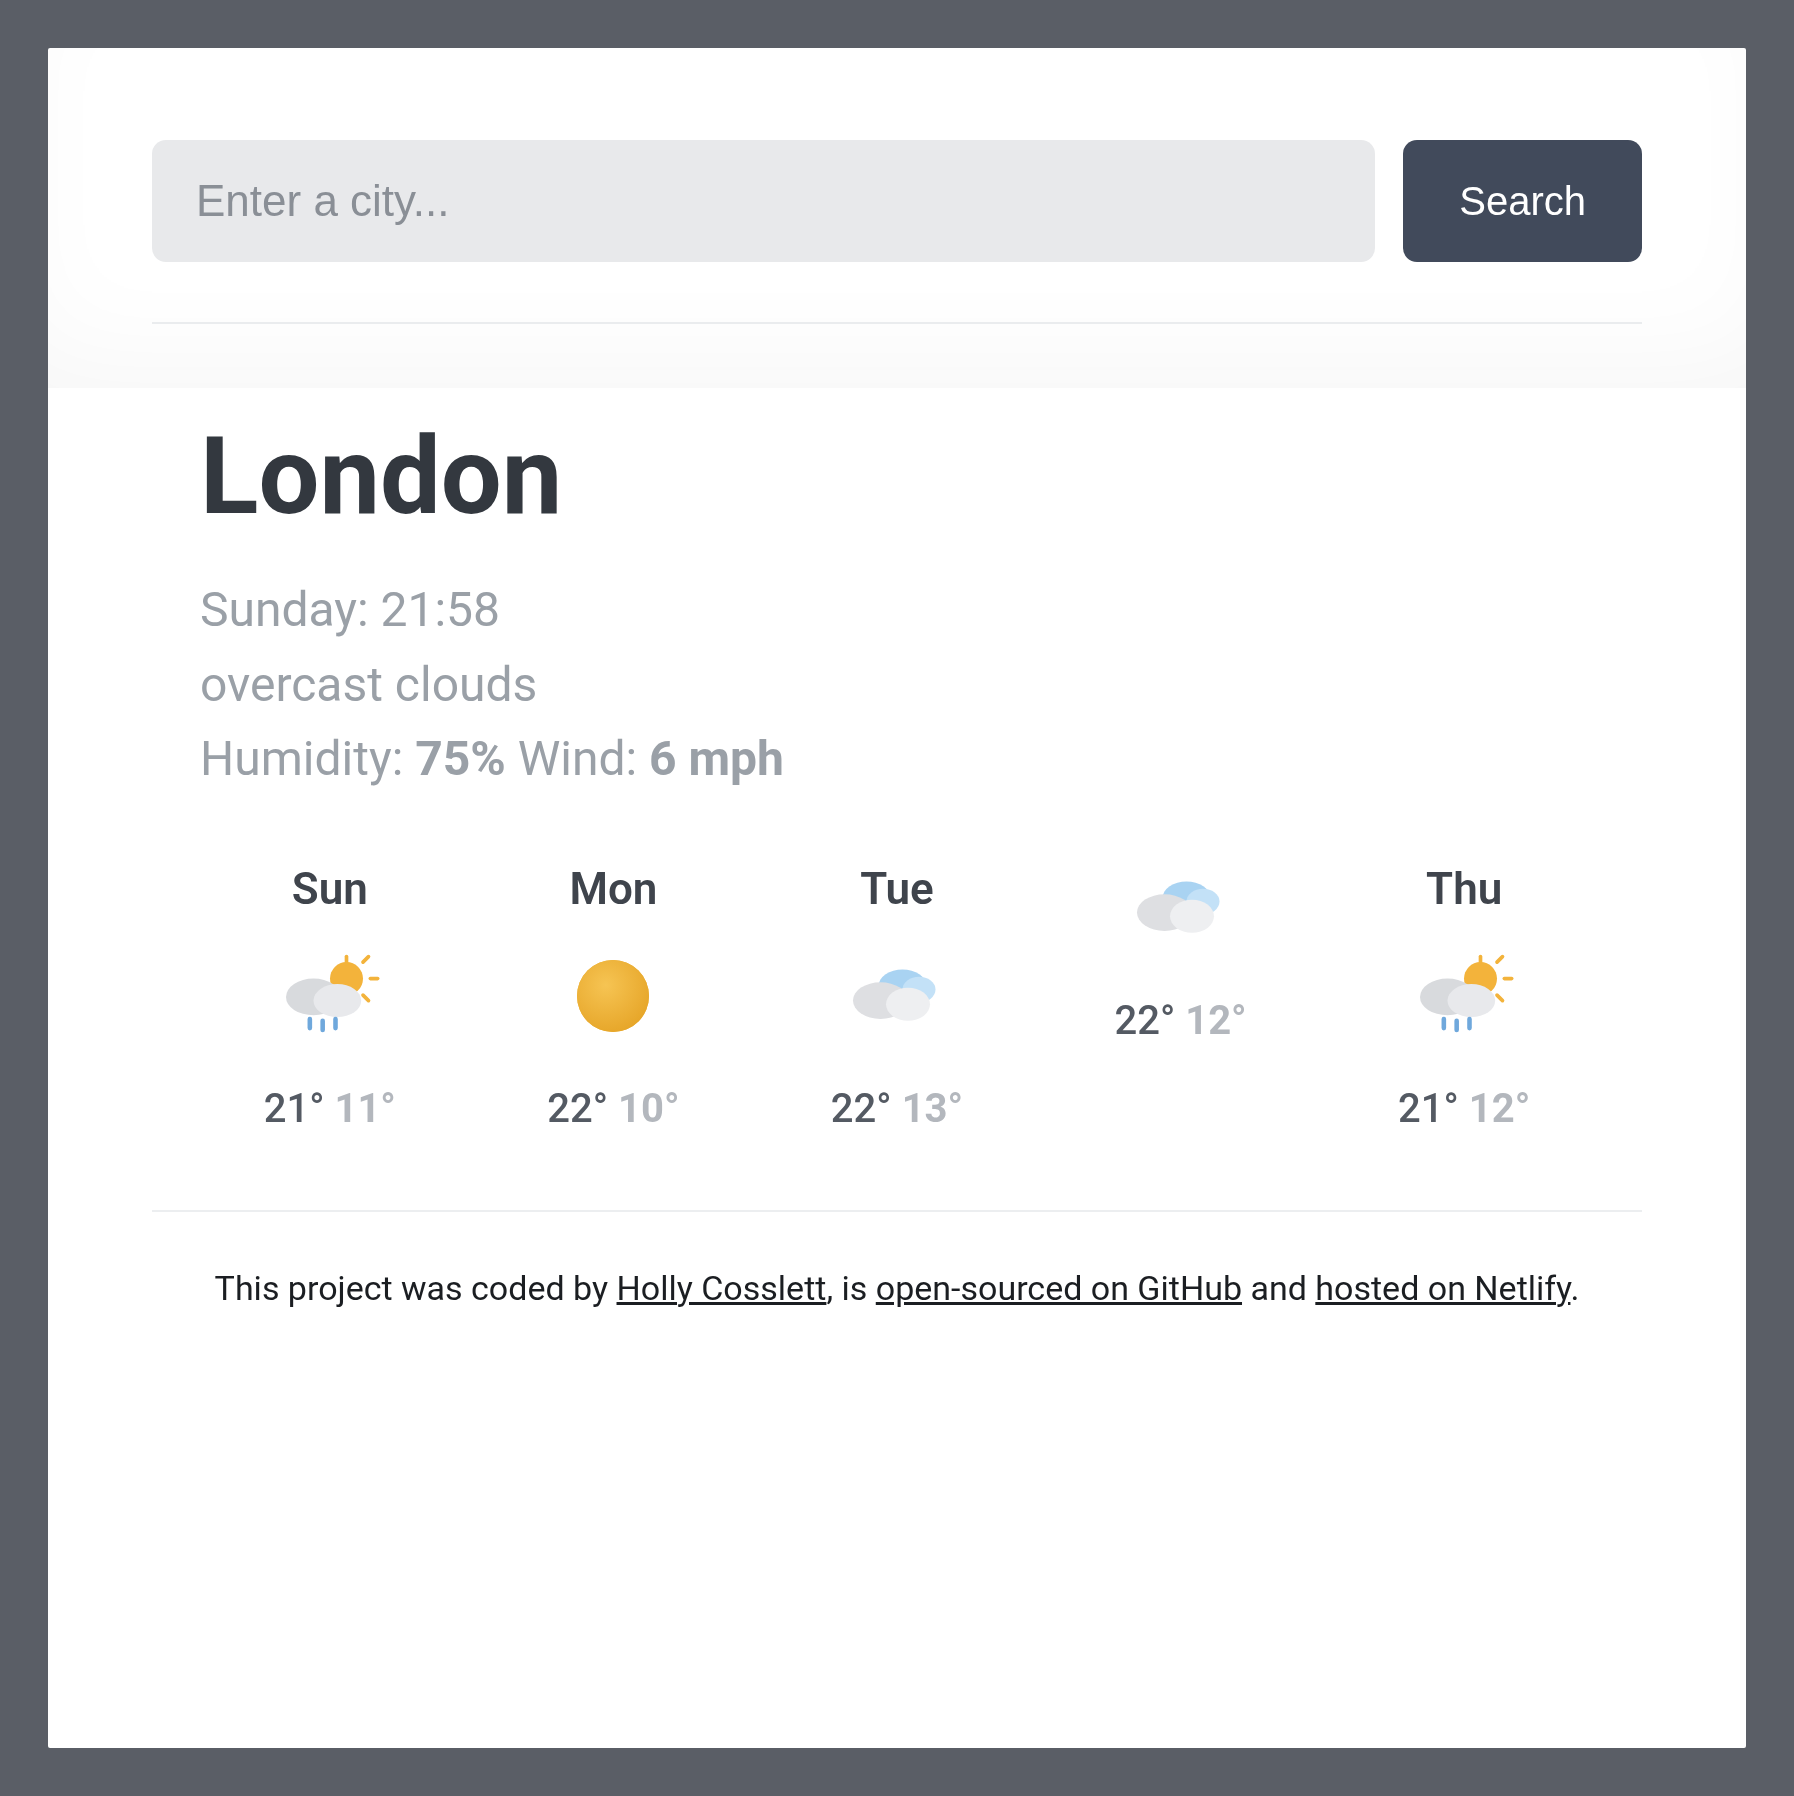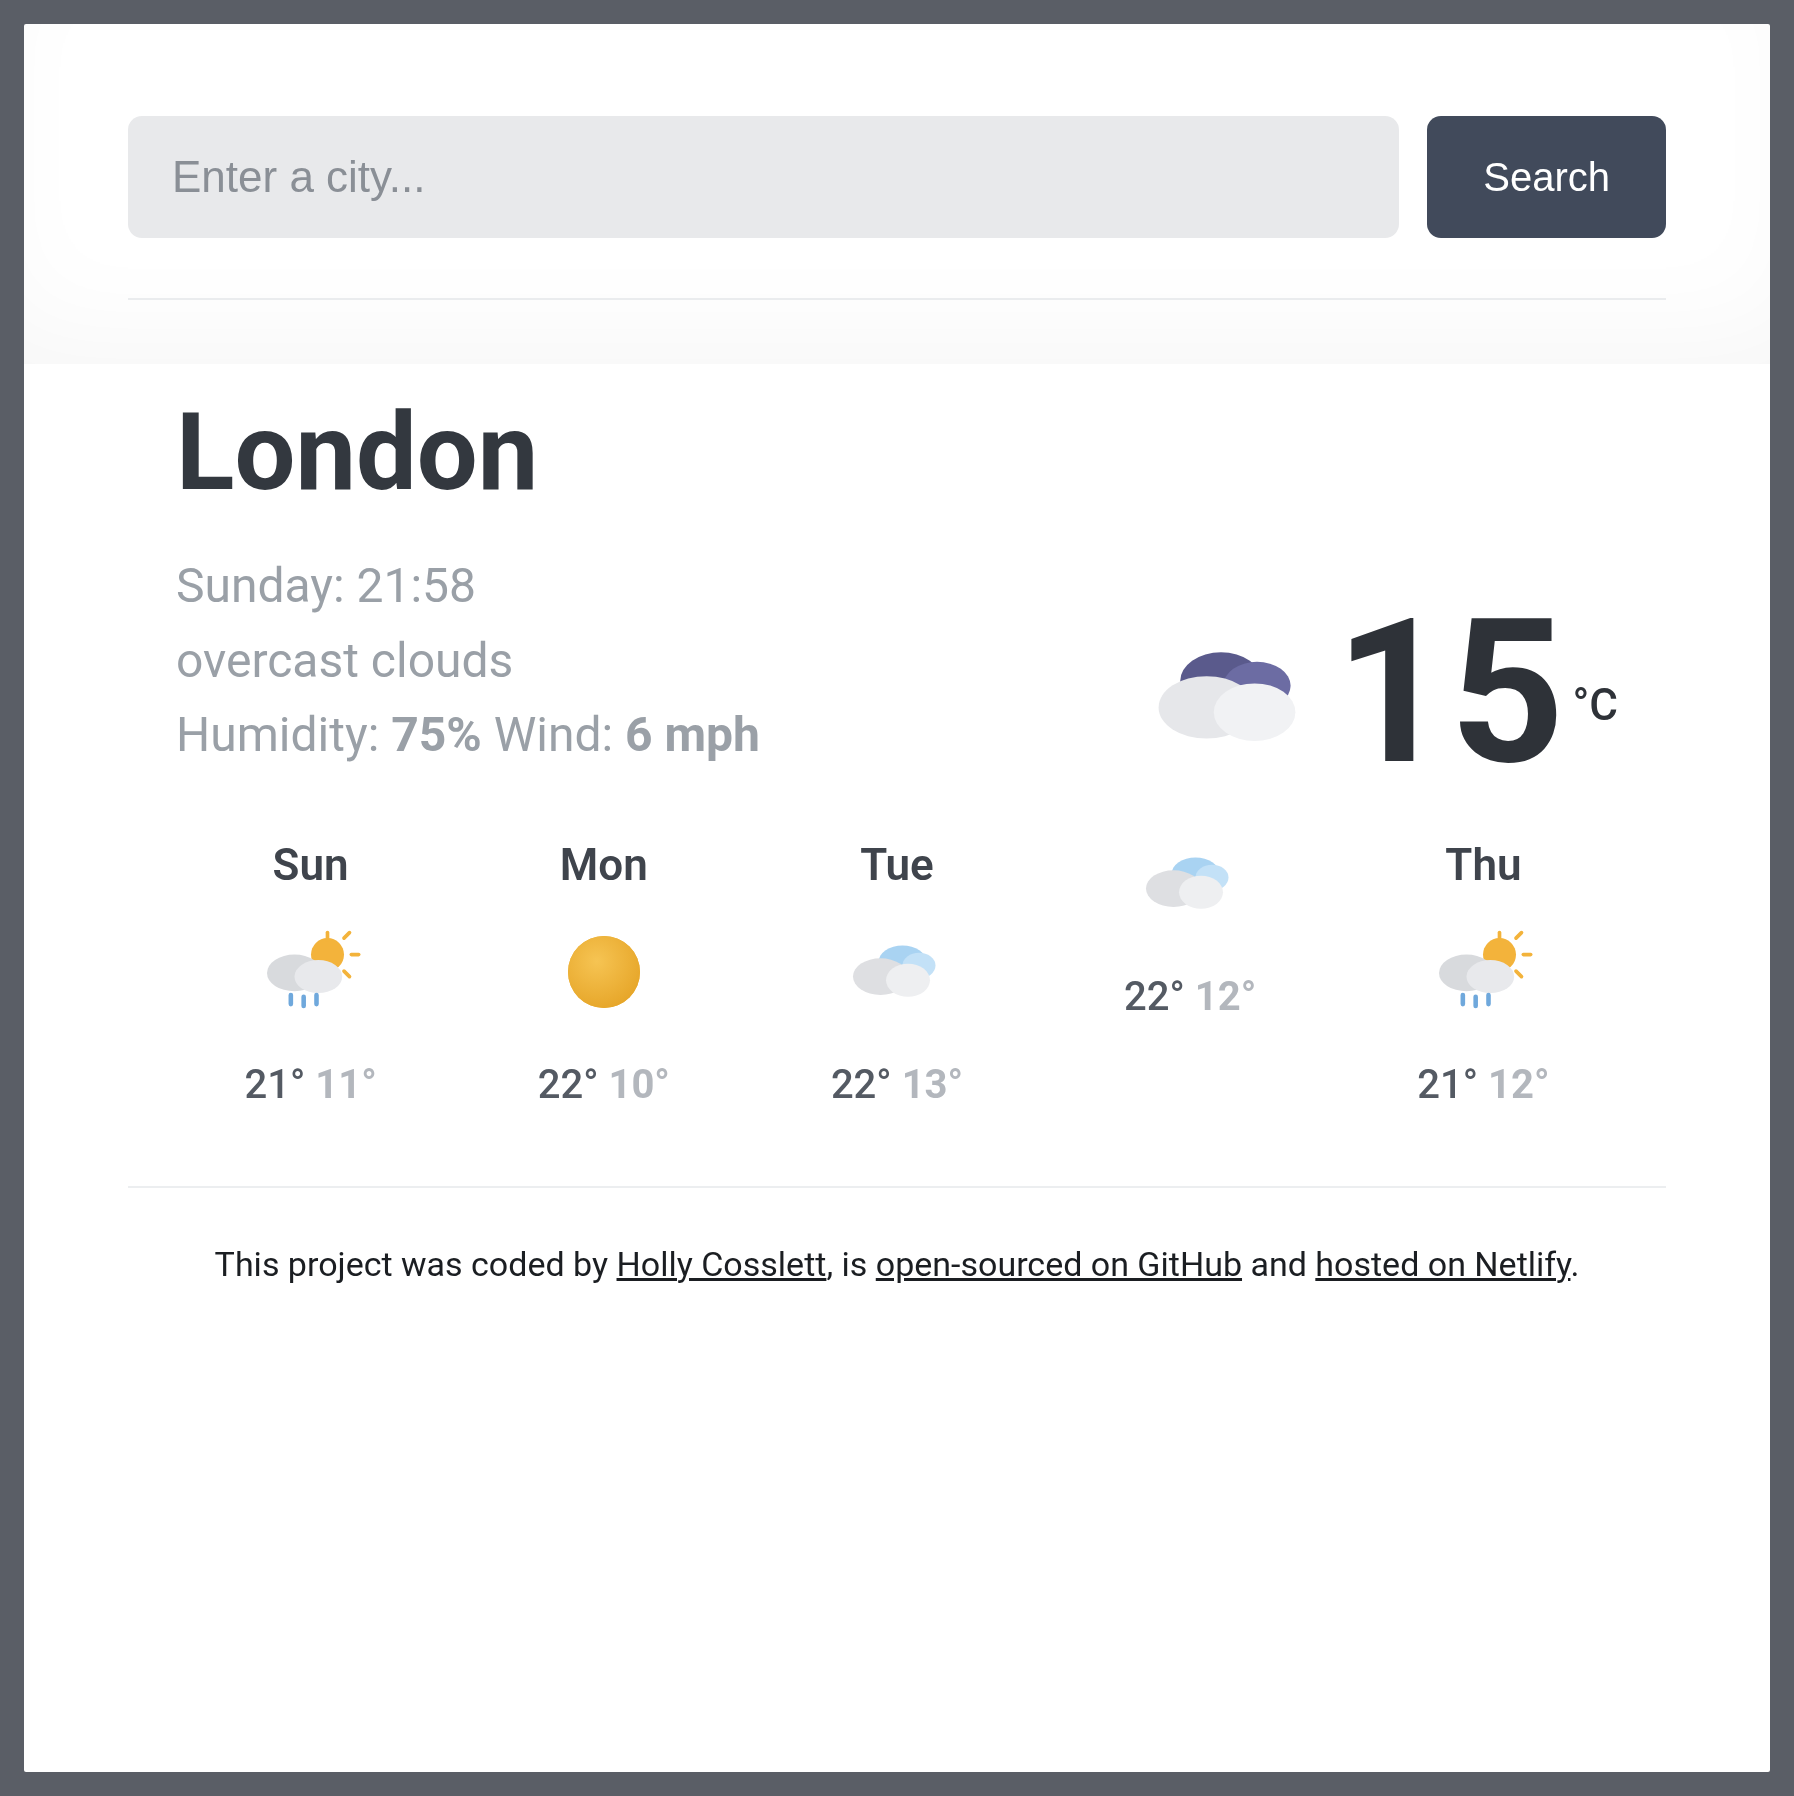--- a/index.html
+++ b/index.html
@@ -5,21 +5,21 @@
   * { box-sizing: border-box; margin: 0; padding: 0; }
   html, body {
     width: 1794px;
     height: 1796px;
     font-family: -apple-system, BlinkMacSystemFont, "Segoe UI", Roboto, Helvetica, Arial, sans-serif;
     background: #5a5e66;
   }
   .frame {
     width: 100%;
     height: 100%;
-    padding: 24px;
+    padding: 48px;
     background: #5a5e66;
   }
   .card {
     width: 100%;
     height: 100%;
     background: #ffffff;
     border-radius: 2px;
     padding: 92px 104px 60px 104px;
     position: relative;
     overflow: hidden;
@@ -209,27 +209,20 @@
 
     <div class="current">
       <div class="left-block">
         <h1 class="city">London</h1>
         <div class="meta-line">Sunday: 21:58</div>
         <div class="meta-line">overcast clouds</div>
         <div class="meta-line">
           <span>Humidity: </span><span class="strong">75%</span><span> Wind: </span><span class="strong">6 mph</span>
         </div>
       </div>
-      <div class="right-block">
-        <svg class="big-icon" viewBox="0 0 130 100">
-          <use href="#ico-overcast"></use>
-        </svg>
-        <span class="big-temp">15</span>
-        <span class="unit">°C</span>
-      </div>
     </div>
 
     <div class="forecast">
       <div class="day">
         <div class="day-label">Sun</div>
         <svg class="day-icon" viewBox="0 0 120 90">
             <use href="#ico-rain-sun"></use>
           </svg>
         <div>
           <span class="hi">21°</span><span class="lo">11°</span>

